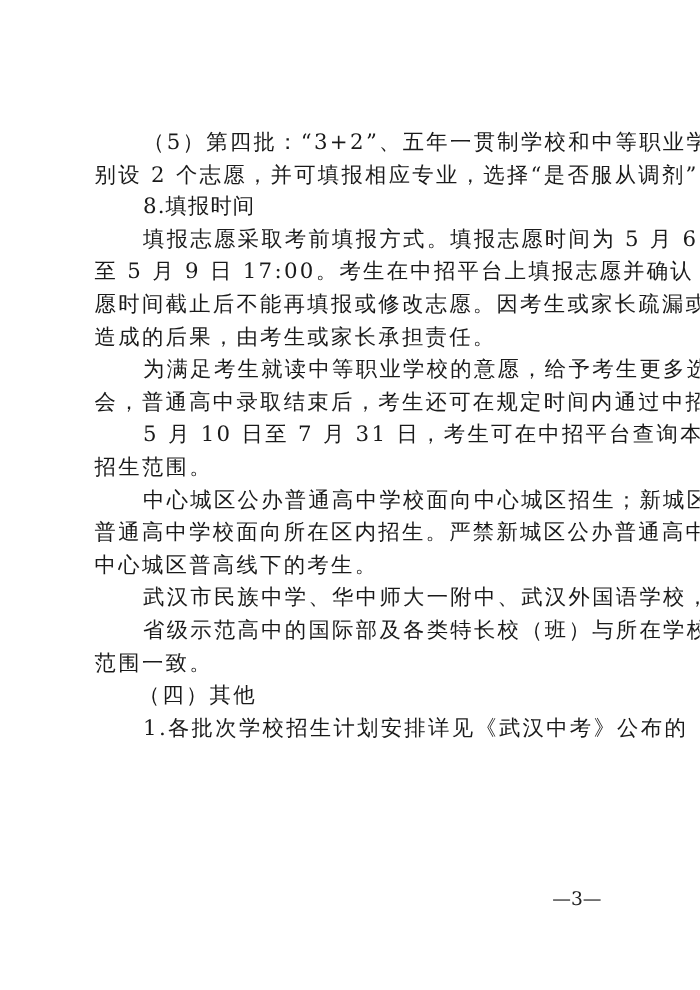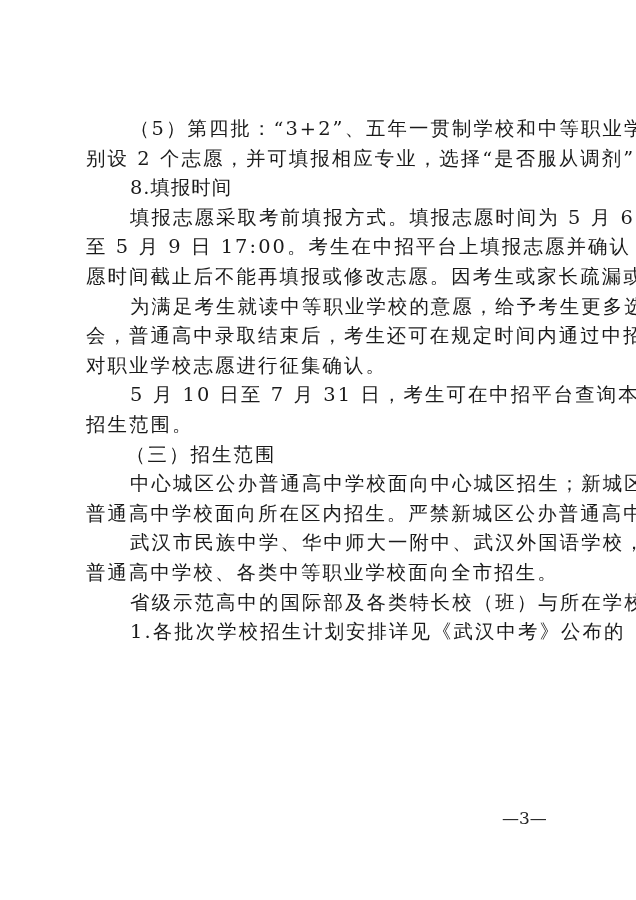--- a/index.html
+++ b/index.html
@@ -72,51 +72,52 @@
     </div>
 
     <div>
       <div class="line last indent heading-num">8.填报时间</div>
     </div>
 
     <div>
       <div class="line indent">填报志愿采取考前填报方式。填报志愿时间为 5 月 6 日 8:00</div>
       <div class="line">至 5 月 9 日 17:00。考生在中招平台上填报志愿并确认，填报志</div>
       <div class="line">愿时间截止后不能再填报或修改志愿。因考生或家长疏漏或失误</div>
+      <div class="line last">造成的后果，由考生或家长承担责任。</div>
     </div>
 
     <div>
       <div class="line indent">为满足考生就读中等职业学校的意愿，给予考生更多选择机</div>
       <div class="line">会，普通高中录取结束后，考生还可在规定时间内通过中招平台</div>
-      <div class="line last">对职业学校志愿进行征集确认。</div>
     </div>
 
     <div>
       <div class="line indent">5 月 10 日至 7 月 31 日，考生可在中招平台查询本人填报的</div>
       <div class="line last">招生范围。</div>
     </div>
 
-    <div>
-      <div class="line last indent-heading">（三）招生范围</div>
-    </div>
 
     <div>
       <div class="line indent">中心城区公办普通高中学校面向中心城区招生；新城区公办</div>
       <div class="line">普通高中学校面向所在区内招生。严禁新城区公办普通高中招收</div>
+      <div class="line last">中心城区普高线下的考生。</div>
     </div>
 
     <div>
       <div class="line indent">武汉市民族中学、华中师大一附中、武汉外国语学校，民办</div>
-      <div class="line last">普通高中学校、各类中等职业学校面向全市招生。</div>
     </div>
 
     <div>
       <div class="line indent">省级示范高中的国际部及各类特长校（班）与所在学校招生</div>
+      <div class="line last">范围一致。</div>
     </div>
 
+    <div>
+      <div class="line last indent-heading">（四）其他</div>
+    </div>
 
     <div>
       <div class="line indent">1.各批次学校招生计划安排详见《武汉中考》公布的《各级</div>
     </div>
 
   </div>
 
   <div class="footer">—3—</div>
 </div>
 

